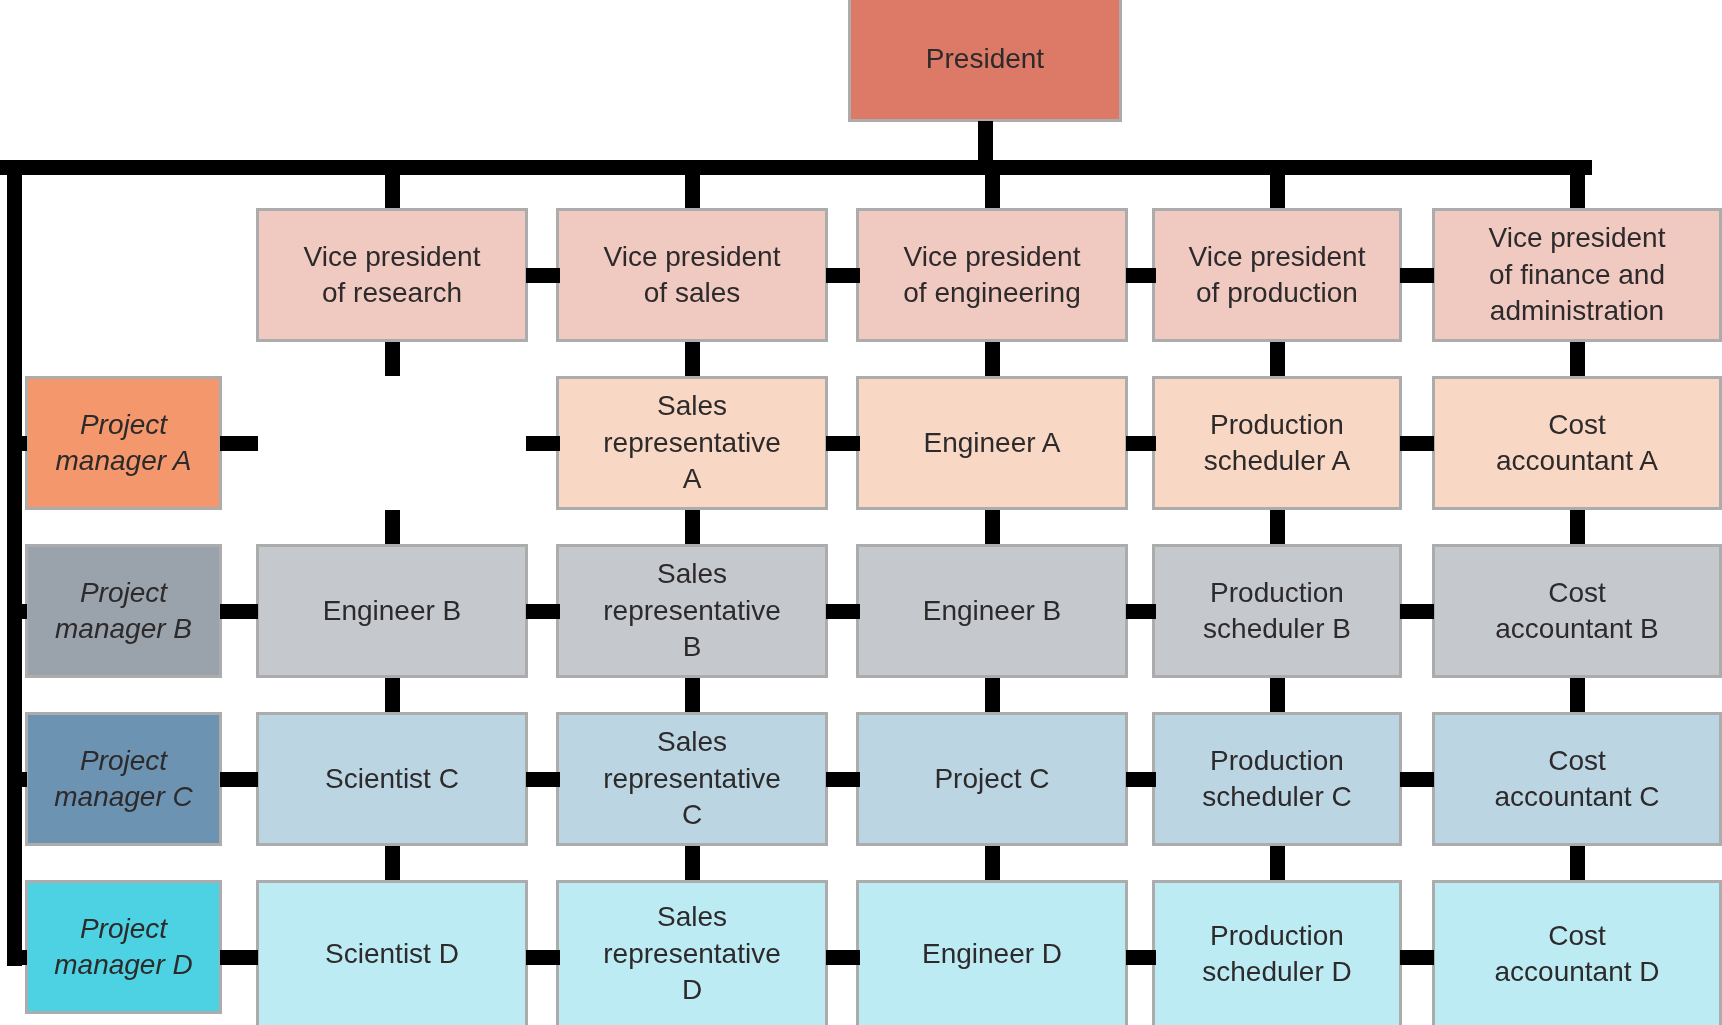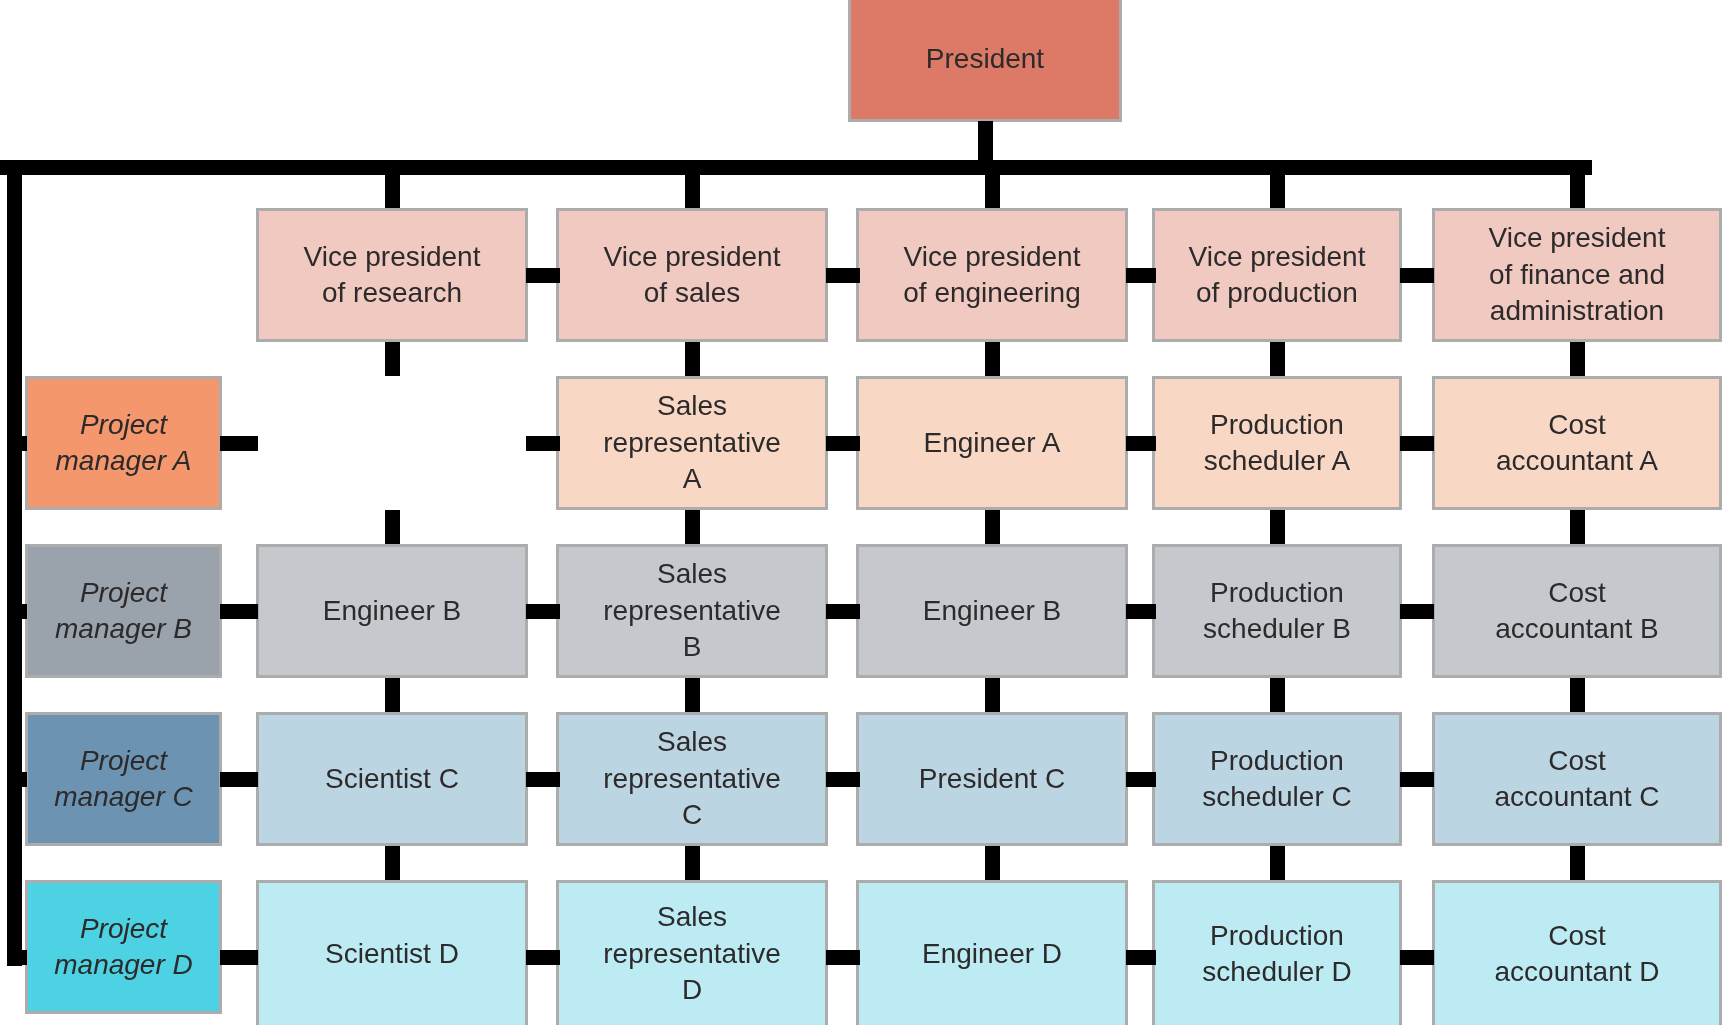--- a/index.html
+++ b/index.html
@@ -92,21 +92,21 @@
 scheduler B</div>
   <div class="box c6 r-b f-row-b">Cost
 accountant B</div>
 
   <div class="box c-pm r-c f-pm-c">Project
 manager C</div>
   <div class="box c2 r-c f-row-c">Scientist C</div>
   <div class="box c3 r-c f-row-c">Sales
 representative
 C</div>
-  <div class="box c4 r-c f-row-c">President C</div>
+  <div class="box c4 r-c f-row-c">Project C</div>
   <div class="box c5 r-c f-row-c">Production
 scheduler C</div>
   <div class="box c6 r-c f-row-c">Cost
 accountant C</div>
 
   <div class="box c-pm r-d-pm f-pm-d">Project
 manager D</div>
   <div class="box c2 r-d f-row-d">Scientist D</div>
   <div class="box c3 r-d f-row-d">Sales
 representative

